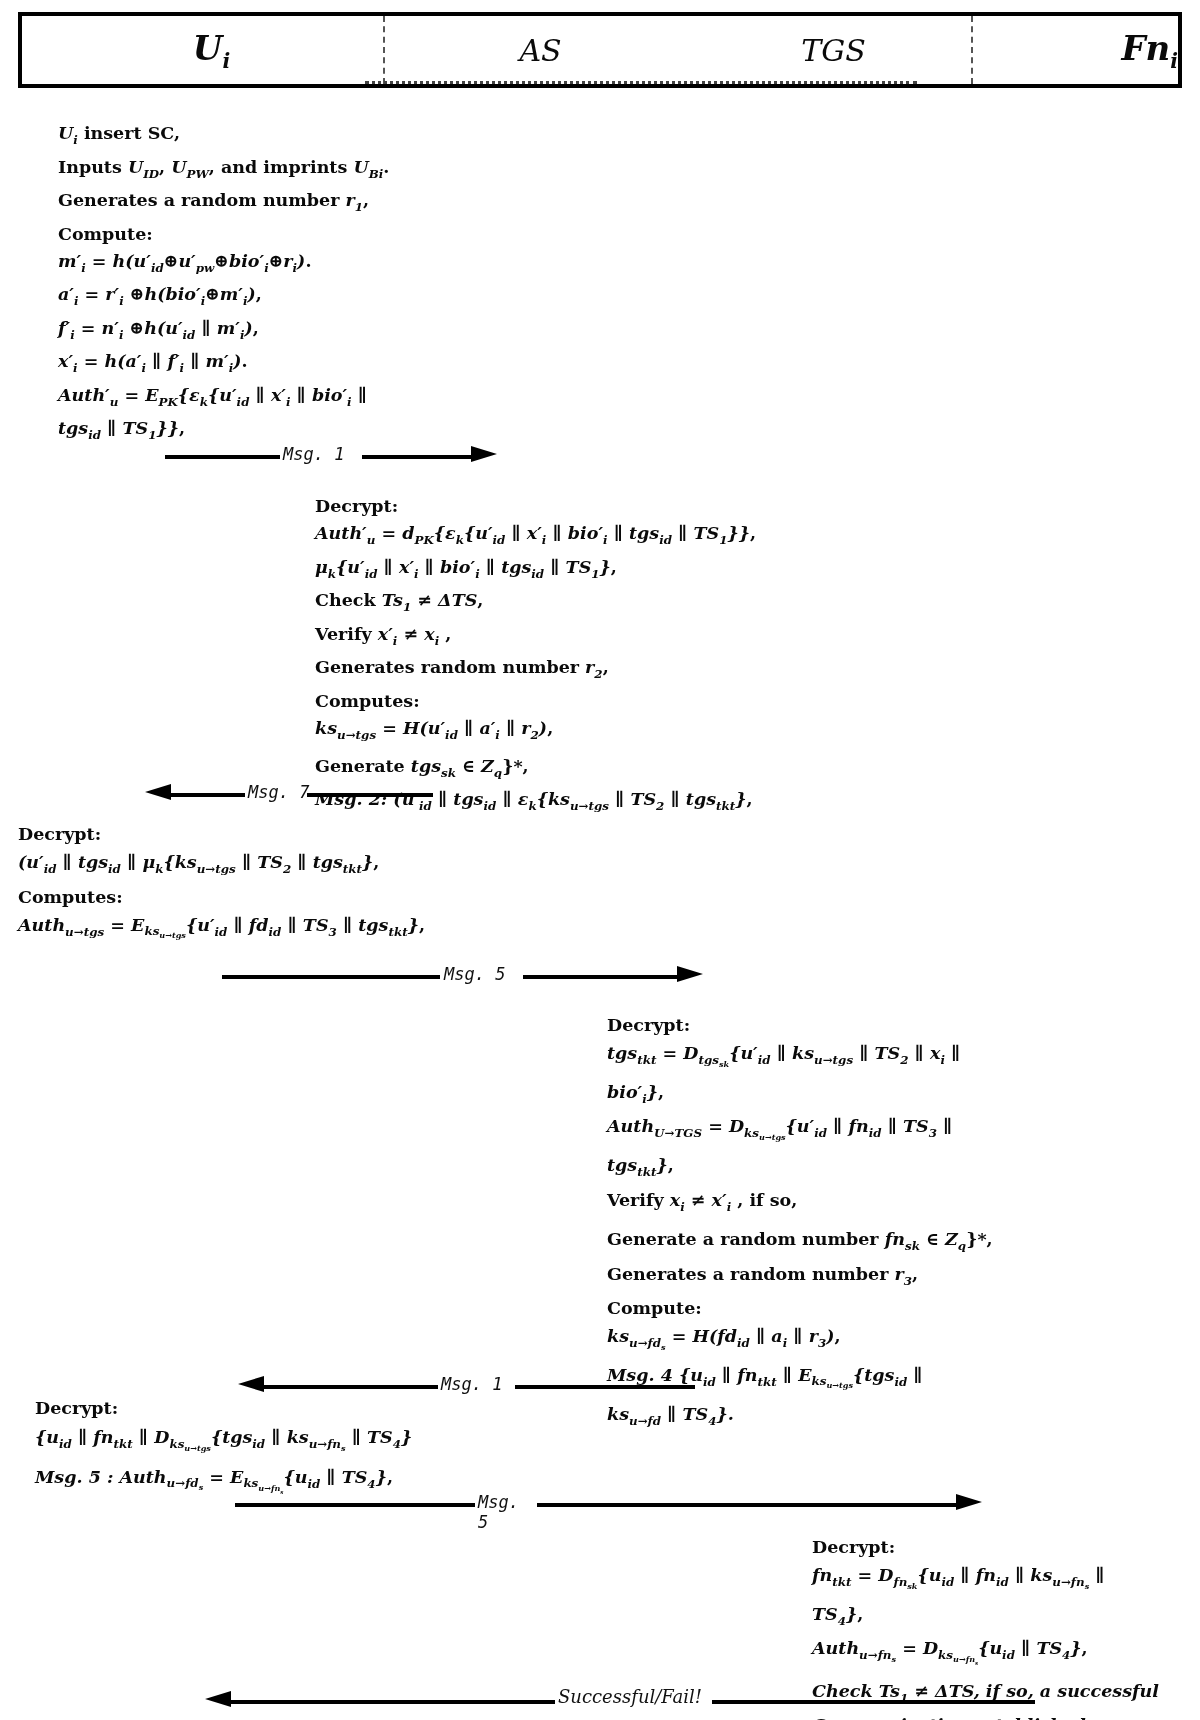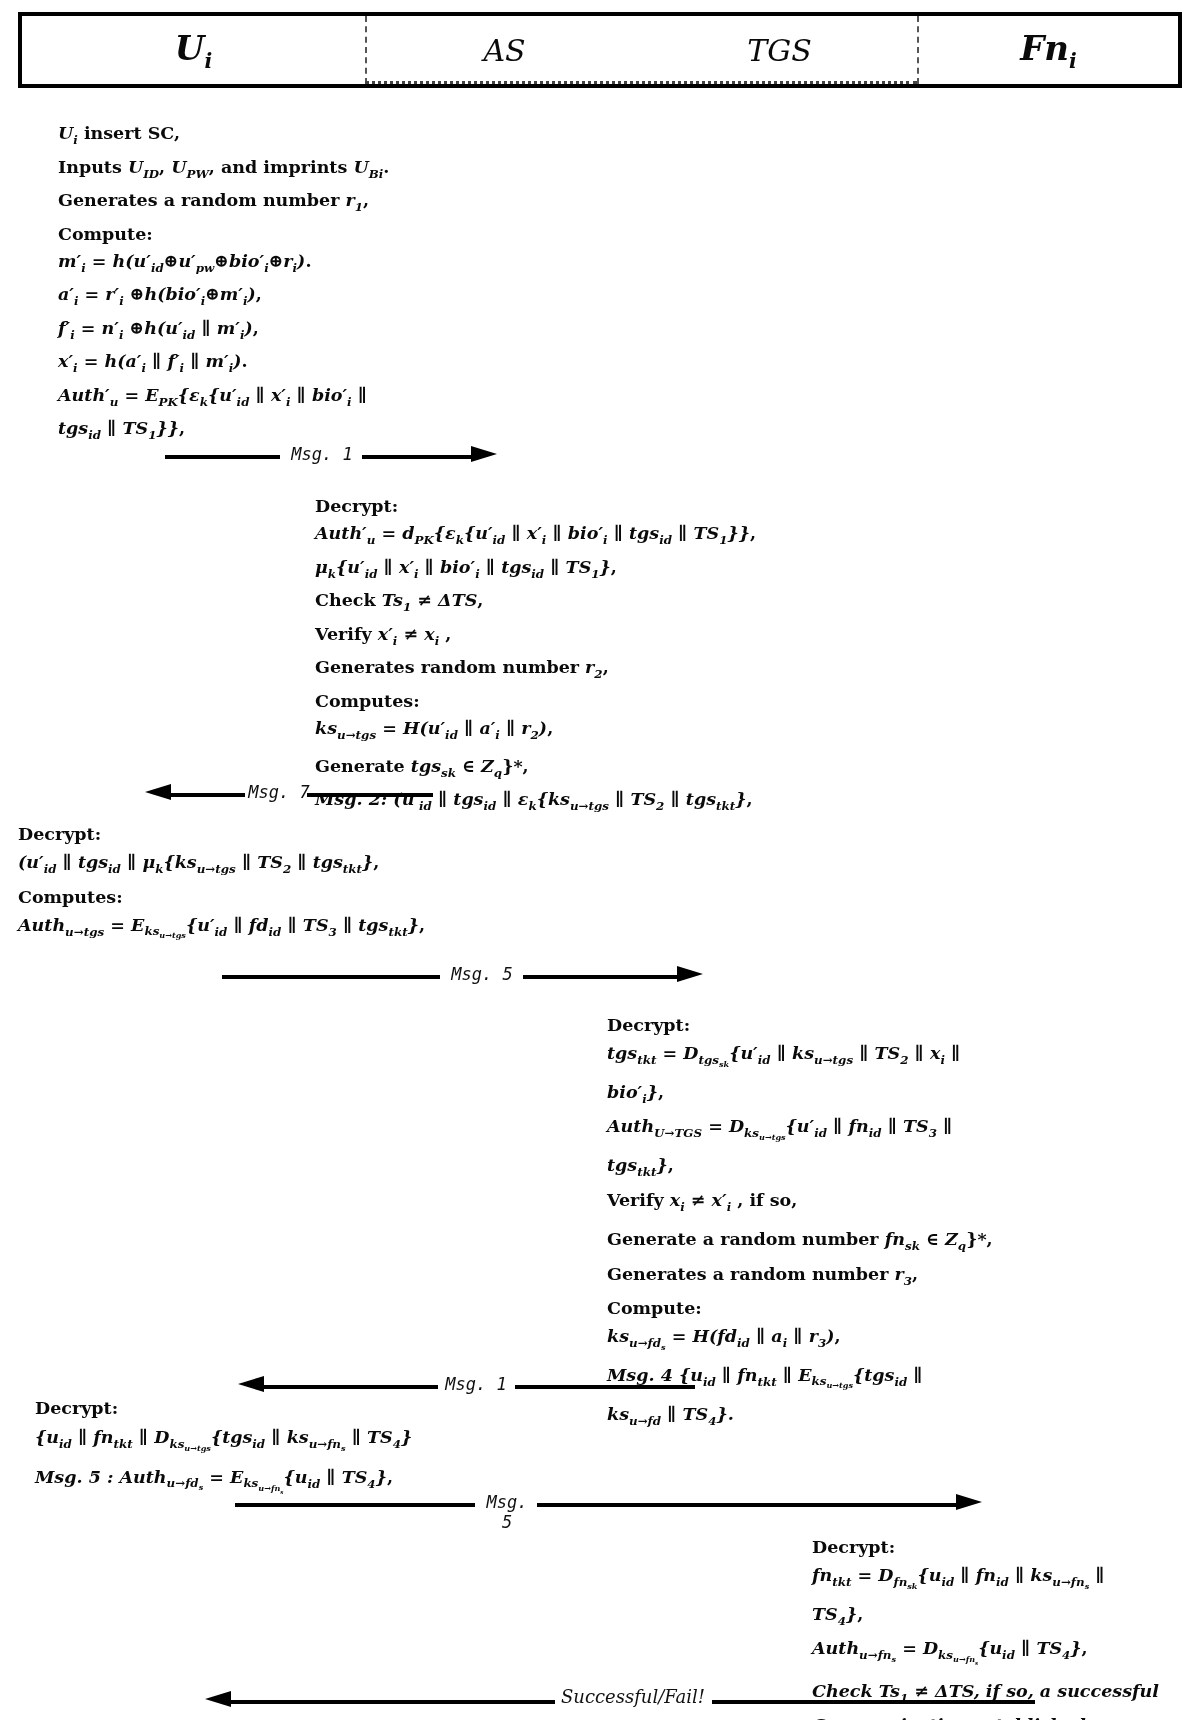--- a/index.html
+++ b/index.html
@@ -2,45 +2,45 @@
 <html><head>
 <meta charset="utf-8">
 <style>
   html,body{margin:0;padding:0;background:#ffffff;}
   .canvas{position:relative;width:1200px;height:1720px;background:#ffffff;overflow:hidden;
           font-family:"DejaVu Serif","DejaVu Sans",serif;color:#0a0a0a;}
 
   
   .header-box{position:absolute;left:18px;top:12px;width:1156px;height:68px;
               border:4px solid #000;display:flex;}
-  .party-cell{display:flex;align-items:center;justify-content:center;height:100%;}
+  .party-cell{display:flex;align-items:center;justify-content:center;height:100%;padding-left:18px;}
   .cell-1{width:343px;}
   .cell-2{width:275px;border-left:2px dashed #555;text-align:center;}
   .cell-3{width:275px;}
-  .cell-4{flex:1;border-left:2px dashed #555;}
+  .cell-4{flex:1;border-left:2px dashed #555;justify-content:flex-end;}
   .party{font-style:italic;font-size:30px;font-weight:400;}
   .party.heavy{font-weight:700;font-size:34px;}
   .party sub{font-size:60%;}
   .dotted-bottom{position:absolute;left:343px;bottom:0;width:552px;height:0;
                  border-bottom:3px dotted #444;}
 
   
   .block{position:absolute;}
   .block .line{white-space:nowrap;font-weight:700;font-size:17.5px;}
   .block sub{font-size:68%;}
   .block sup{font-size:68%;}
 
   
   .arrow-row{position:absolute;left:0;top:0;width:1200px;height:24px;}
   .aline{position:absolute;top:9px;height:4px;background:#000;}
   .ahead{position:absolute;top:0;width:0;height:0;
          border-top:8px solid transparent;border-bottom:8px solid transparent;}
   .ahead.right{border-left:26px solid #000;}
   .ahead.left{border-right:26px solid #000;}
-  .alabel{position:absolute;top:-2px;text-align:center;
+  .alabel{position:absolute;top:-2px;
           font-family:"DejaVu Sans Mono",monospace;font-style:italic;font-size:17px;color:#111;}
   .alabel.serif{font-family:"DejaVu Serif",serif;font-size:18px;font-style:italic;top:-5px;}
 </style>
 </head>
 <body>
 
 <div class="canvas">
 
   <div class="header-box">
     <div class="party-cell cell-1">

